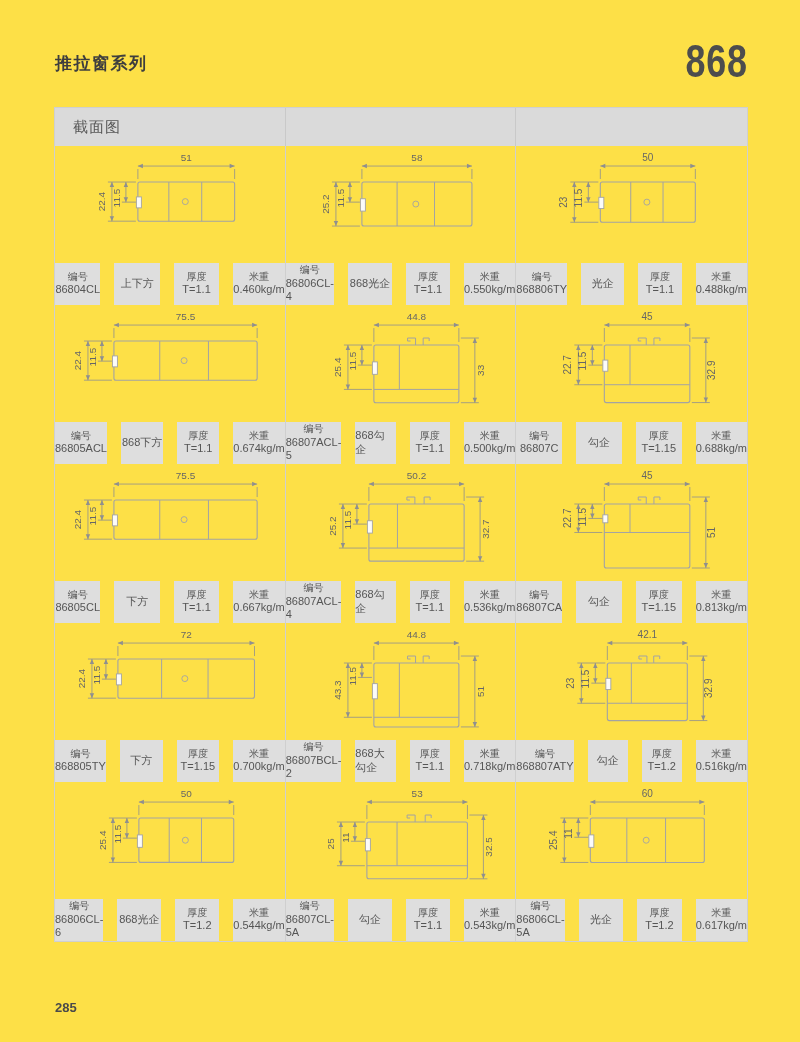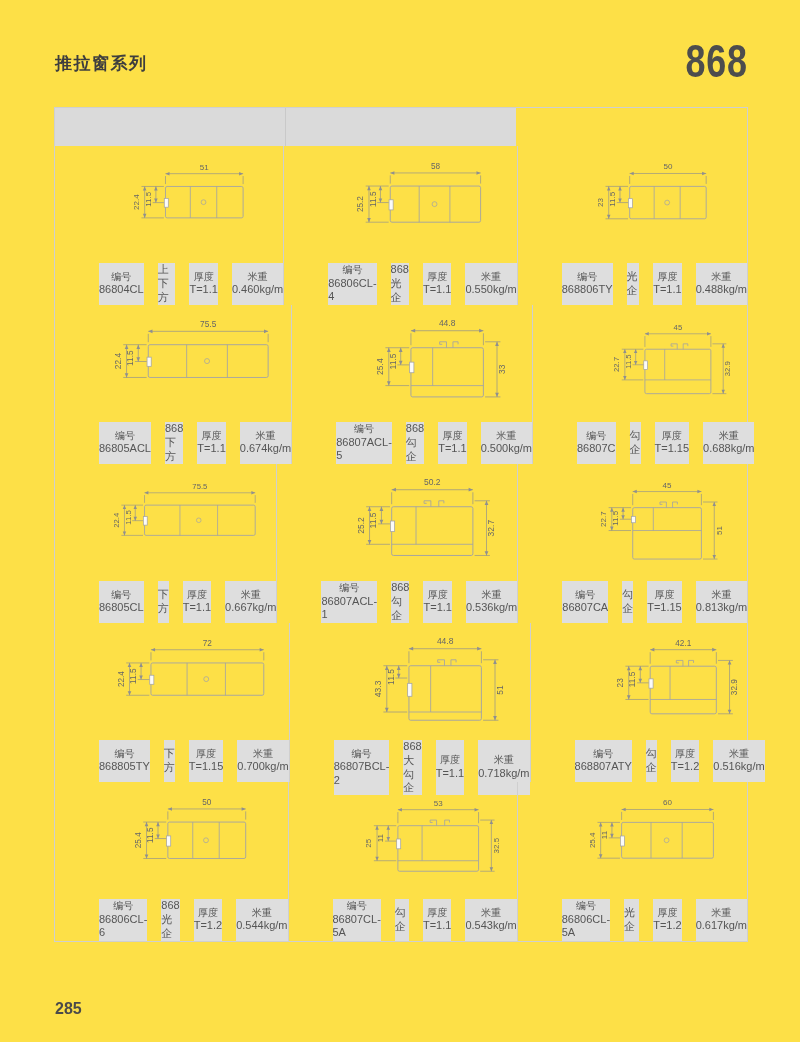--- a/index.html
+++ b/index.html
@@ -10,40 +10,41 @@
   .model{position:absolute;right:52px;top:34px;font-size:46px;font-weight:bold;color:#4d4d4d;
         transform:scaleX(.78);transform-origin:right center;letter-spacing:1px;}
   .catalog-table{position:absolute;left:54px;top:107px;width:692px;
         border:1px solid #cfcfcf;background:transparent;}
   .thead{display:grid;grid-template-columns:1fr 1fr 1fr;}
   .hcell{height:38px;background:#dadada;border-right:1px solid #c9c9c9;
         line-height:38px;font-size:15px;color:#565656;letter-spacing:1px;}
   .hcell:last-child{border-right:none;}
   .hcell.first{padding-left:18px;}
   .trow{display:grid;grid-template-columns:1fr 1fr 1fr;}
-  .cell{border-right:1px solid #cfcfcf;margin-left:44px;}
+  .cell{border-right:1px solid #cfcfcf;}
   .cell:last-child{border-right:none;}
   .diagram{height:117px;position:relative;}
   .diagram svg{display:block;}
   .info{height:42px;display:grid;grid-template-columns:repeat(4,1fr);gap:14px;}
   .info>div{background:#dedede;display:flex;flex-direction:column;justify-content:center;
         align-items:center;color:#555;line-height:1.25;}
   .lab{font-size:10px;}
   .val{font-size:11px;}
-  .page-number{position:absolute;left:55px;top:1000px;font-size:16px;font-weight:bold;color:#4a4a4a;}
+  .page-number{position:absolute;left:55px;top:1000px;font-size:13px;font-weight:bold;color:#4a4a4a;}
 </style>
 </head>
 <body>
 
 <div class="page">
   <div class="series-title">推拉窗系列</div>
   <div class="model">868</div>
 
   <div class="catalog-table">
     <div class="thead">
+      <div class="hcell first">截面图</div>
       <div class="hcell"></div>
       <div class="hcell"></div>
     </div>
 
     <div class="trow">
       <div class="cell">
         <div class="diagram">
             <svg class="profile" viewBox="0 0 230 117" width="100%" height="117">
               <rect x="83" y="36" width="96.89999999999999" height="39.199999999999996" rx="2" fill="none" stroke="#a3a3a3" stroke-width="1.1"></rect>
               <line x1="114.008" y1="36" x2="114.008" y2="75.19999999999999" stroke="#a3a3a3" stroke-width="1"></line>
@@ -407,21 +408,21 @@
               <line x1="180.38" y1="97.22500000000001" x2="198.38" y2="97.22500000000001" stroke="#8f8f8f" stroke-width="0.8"></line>
               <line x1="194.38" y1="33" x2="194.38" y2="97.22500000000001" stroke="#8f8f8f" stroke-width="0.8"></line>
               <polygon points="194.38,33 192.18,38 196.57999999999998,38" fill="#8f8f8f"></polygon>
               <polygon points="194.38,97.22500000000001 192.18,92.22500000000001 196.57999999999998,92.22500000000001" fill="#8f8f8f"></polygon>
               <text transform="translate(203.38,65.11250000000001) rotate(-90)" text-anchor="middle" font-size="10" fill="#666">32.7</text>
             </svg>
           </div>
         <div class="info">
           <div>
               <span class="lab">编号</span>
-              <span class="val">86807ACL-1</span>
+              <span class="val">86807ACL-4</span>
             </div>
           <div>
               <span class="val">868勾企</span>
             </div>
           <div>
               <span class="lab">厚度</span>
               <span class="val">T=1.1</span>
             </div>
           <div>
               <span class="lab">米重</span>

